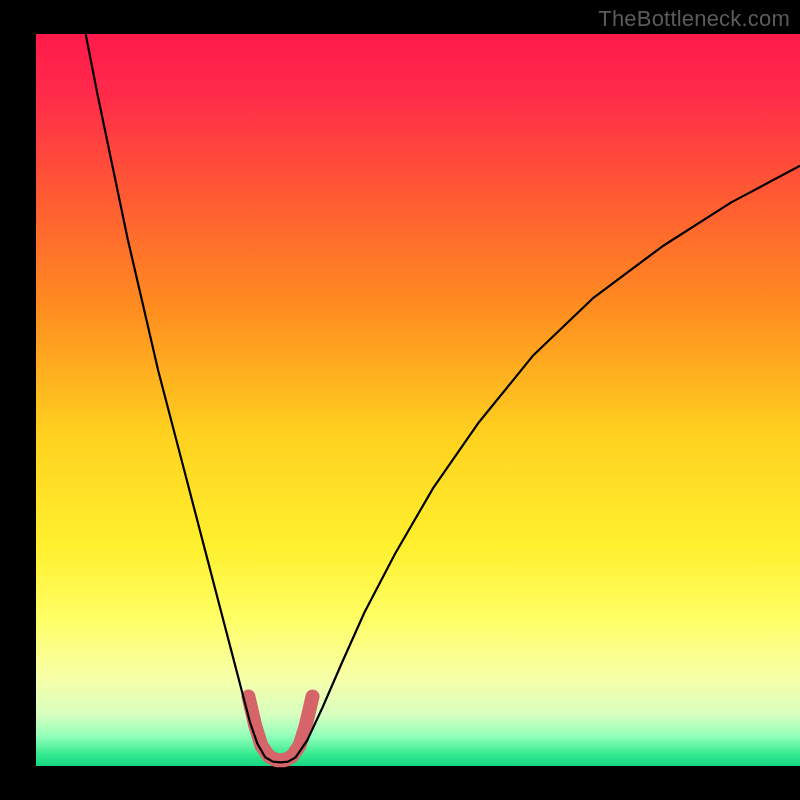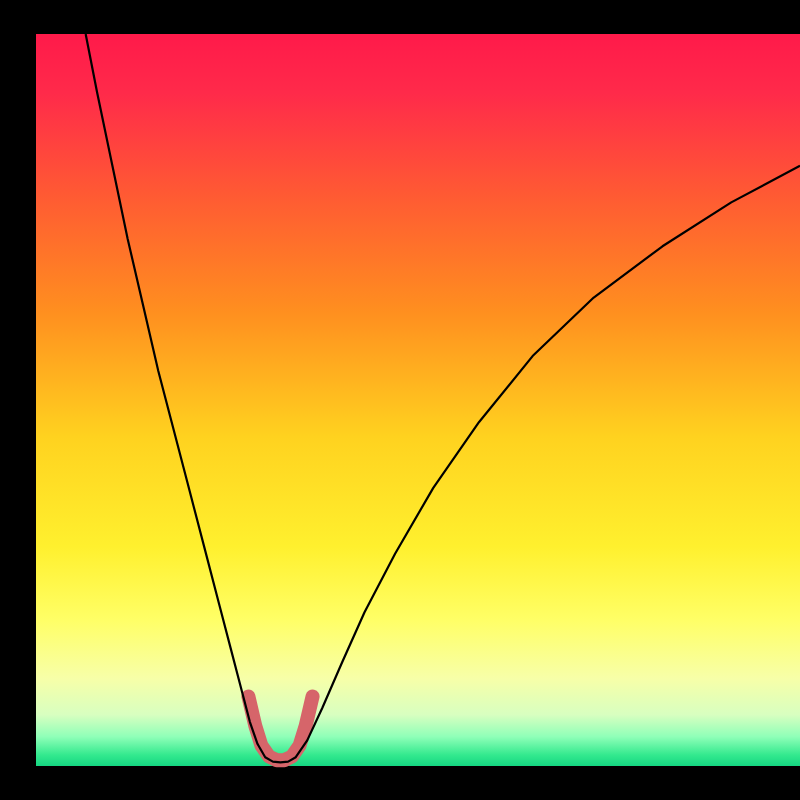--- a/index.html
+++ b/index.html
@@ -32,20 +32,21 @@
   svg {
     position: absolute;
     top: 0;
     left: 0;
   }
 </style>
 </head>
 <body>
 
 <div class="frame">
+  <div class="watermark">TheBottleneck.com</div>
   <svg id="chart-svg" width="800" height="800" viewBox="0 0 800 800">
     <defs>
       <linearGradient id="bg-grad" x1="0" y1="0" x2="0" y2="1">
           <stop offset="0%" stop-color="#ff1a4a"></stop>
           <stop offset="8%" stop-color="#ff2a4a"></stop>
           <stop offset="22%" stop-color="#ff5a33"></stop>
           <stop offset="38%" stop-color="#ff8f1f"></stop>
           <stop offset="55.00000000000001%" stop-color="#ffd21f"></stop>
           <stop offset="70%" stop-color="#fff02e"></stop>
           <stop offset="80%" stop-color="#ffff66"></stop>

